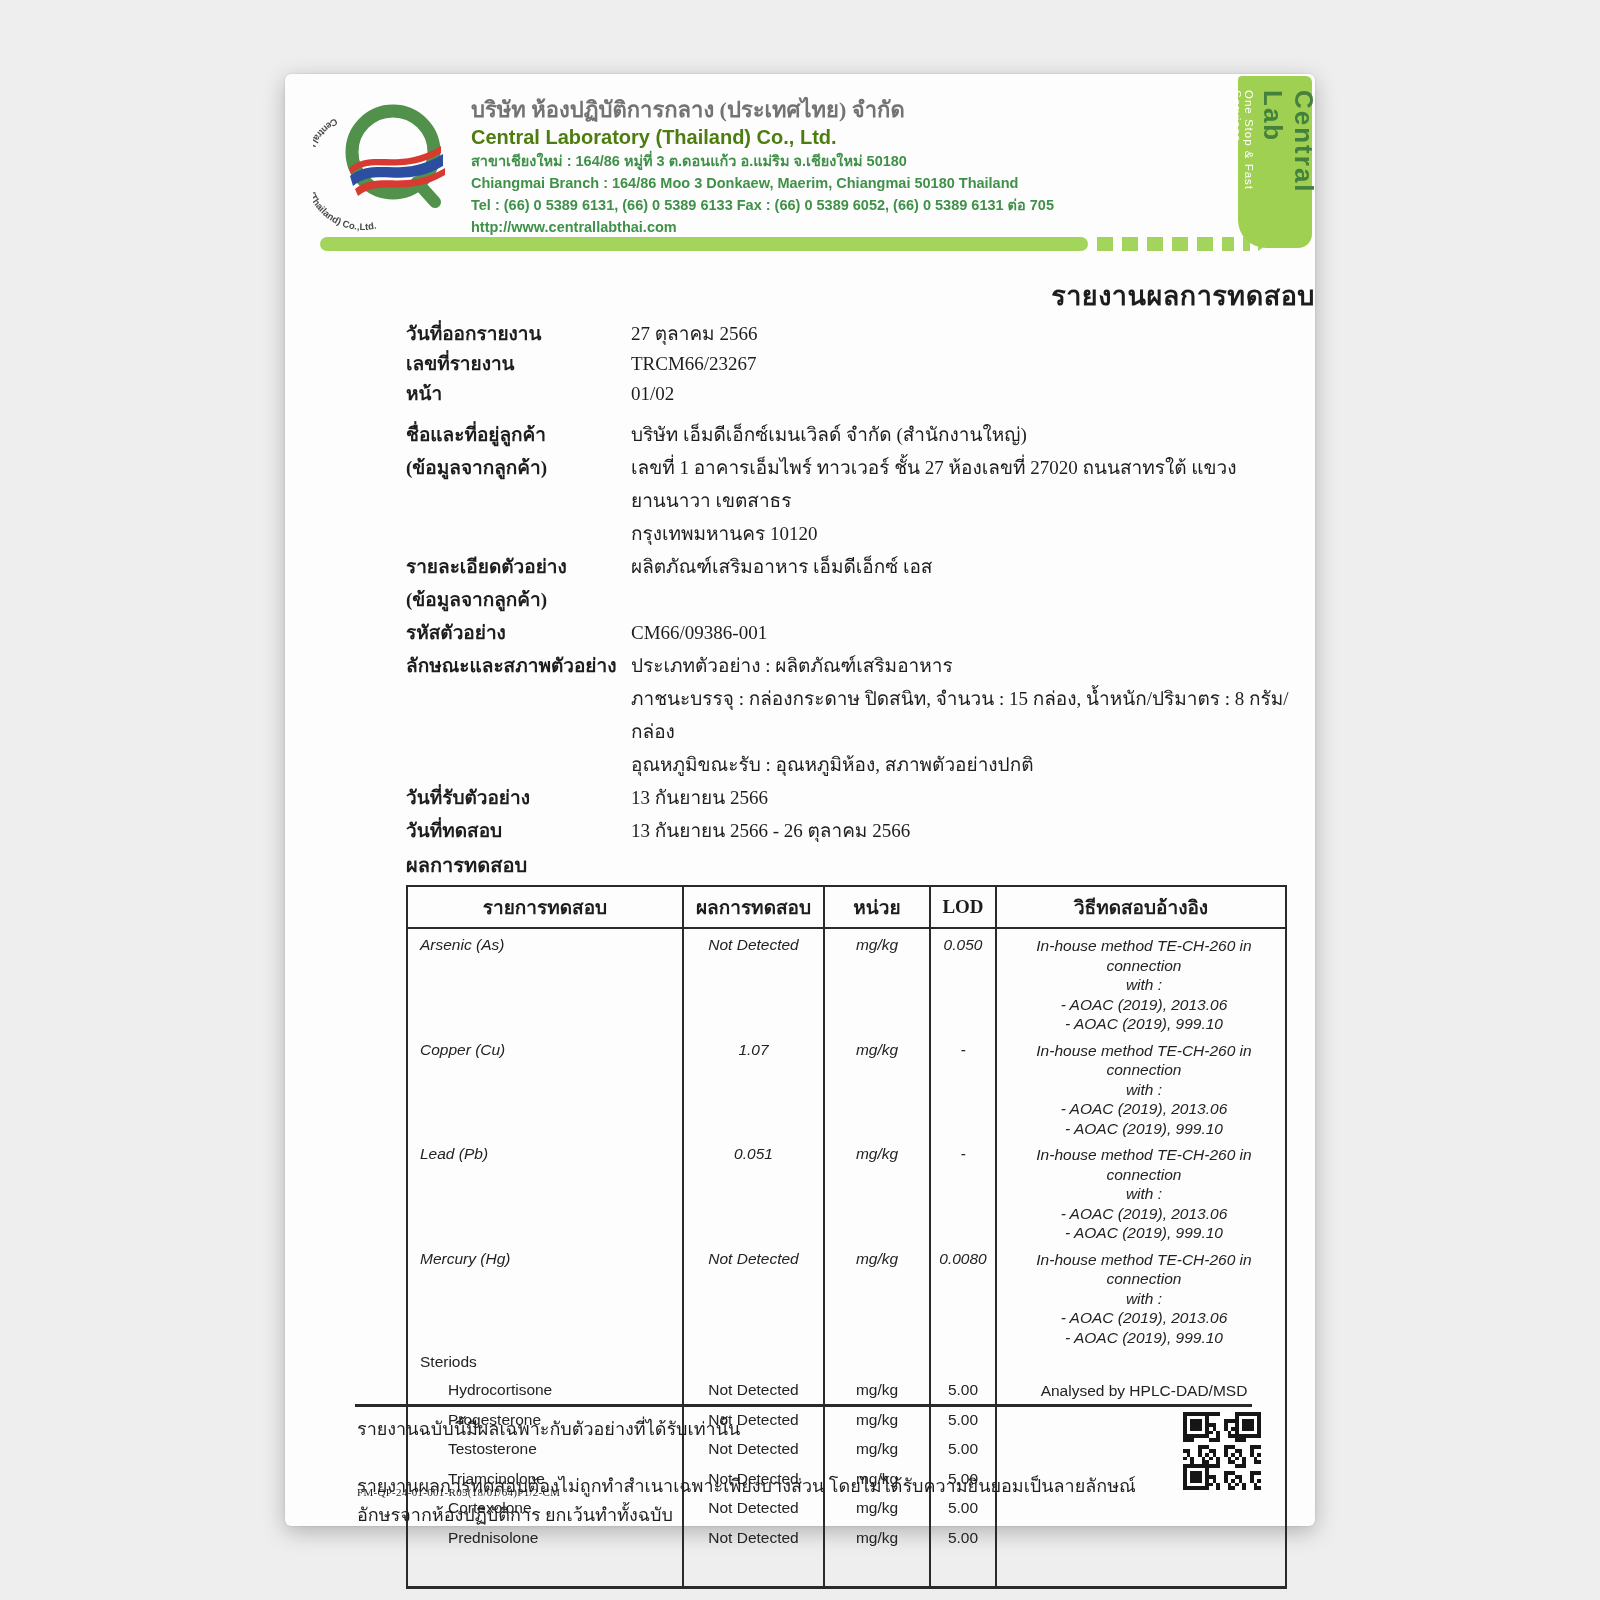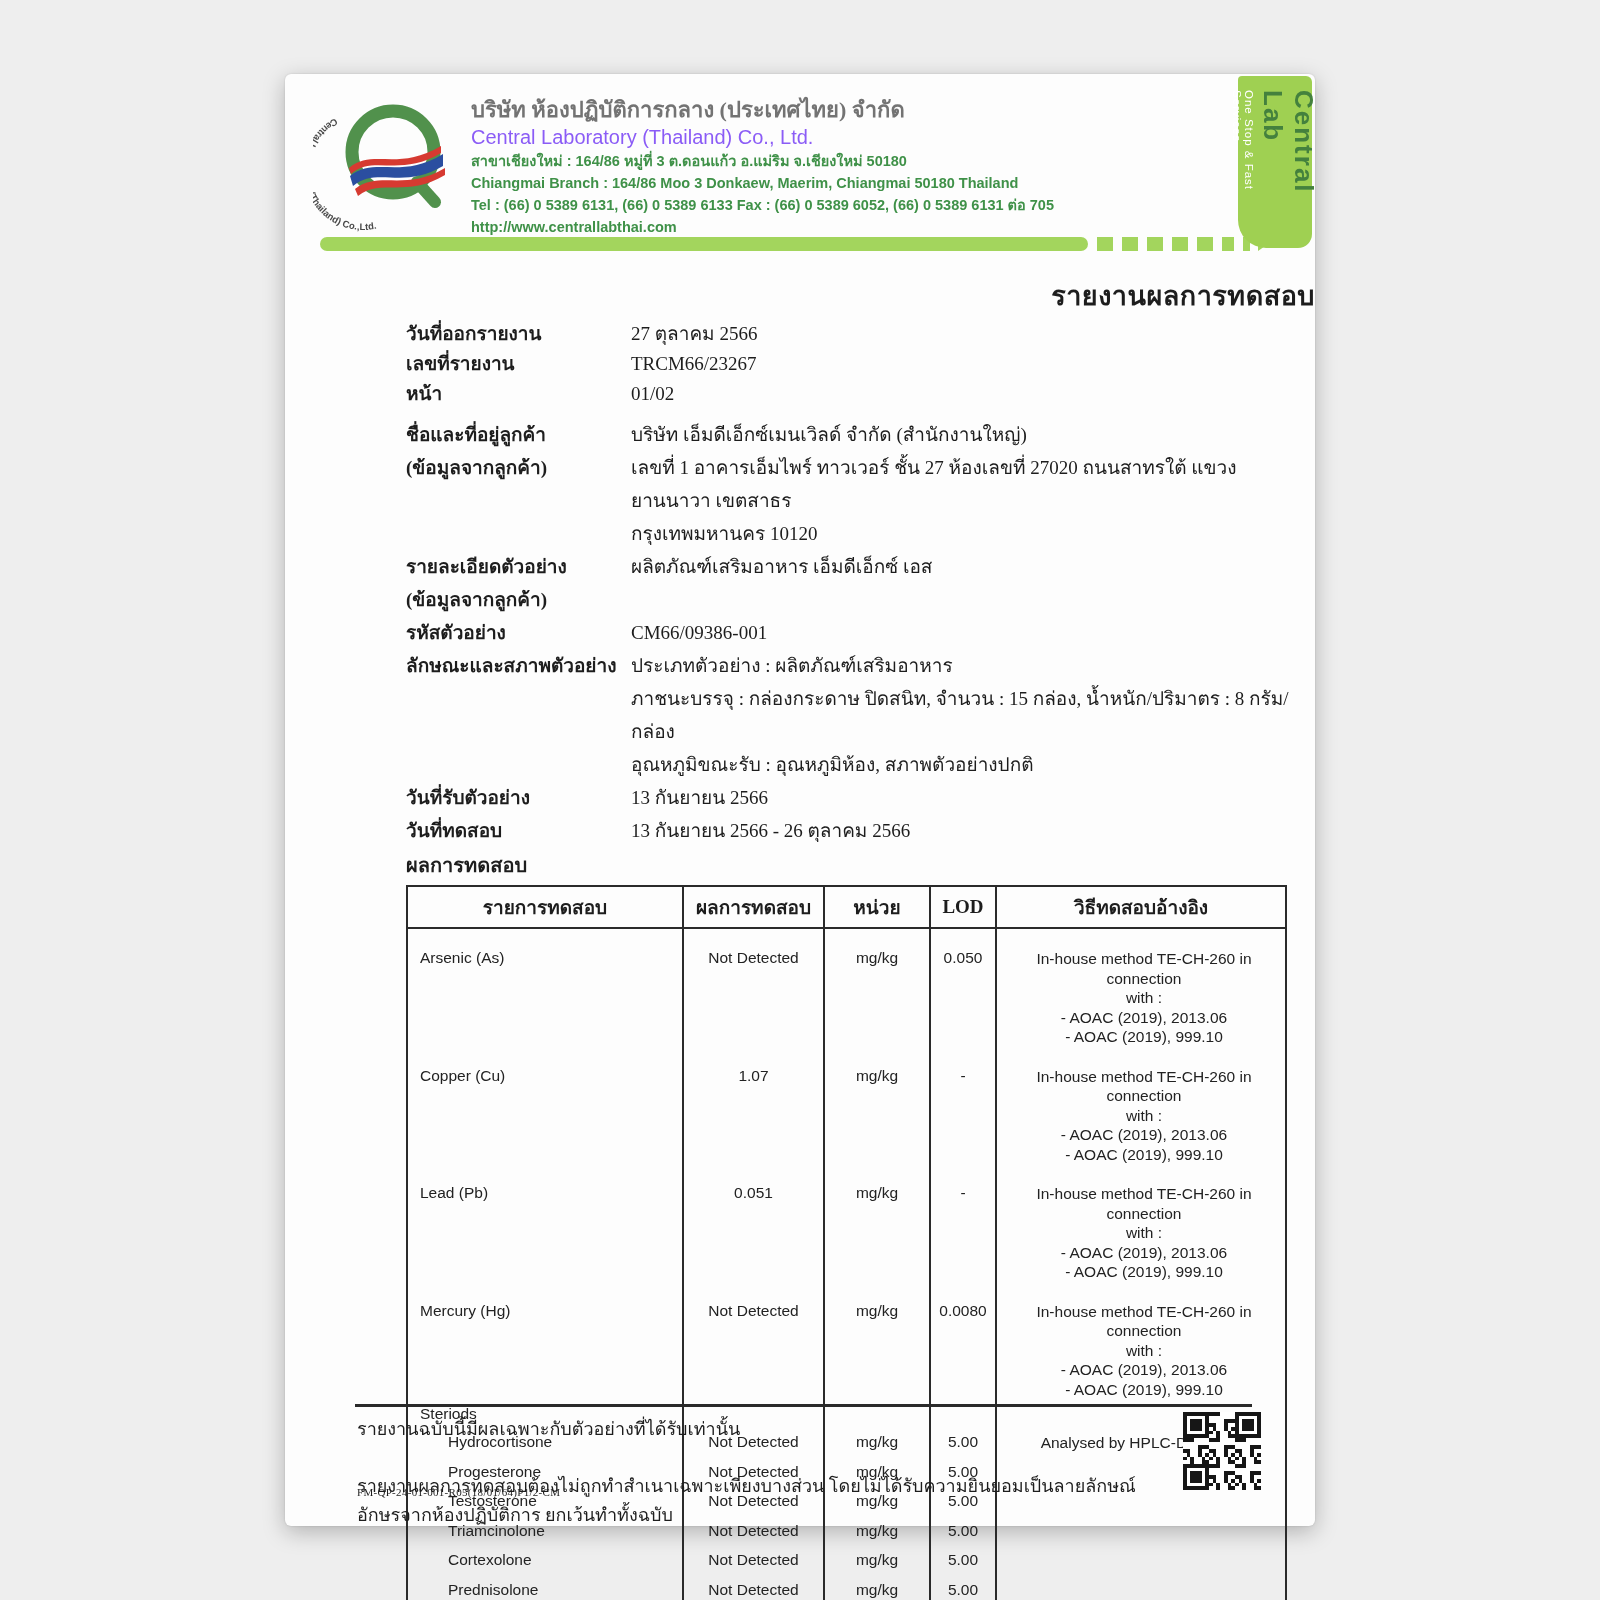--- a/index.html
+++ b/index.html
@@ -13,21 +13,21 @@
   .page{
     position:absolute;left:285px;top:74px;width:1030px;height:1452px;
     background:#fdfdfd;border-radius:6px;
     box-shadow:0 6px 22px rgba(0,0,0,.25), 0 0 2px rgba(0,0,0,.15);
   }
   
   .logo{position:absolute;left:28px;top:16px;width:150px;height:150px;}
   .header-text{position:absolute;left:186px;top:22px;width:640px;}
   .company-th{font-size:22px;font-weight:bold;color:#737373;line-height:28px;
     font-family:"Liberation Serif","DejaVu Serif",serif;}
-  .company-en{font-size:20px;font-weight:400;color:#8b5cf6;line-height:26px;
+  .company-en{font-size:20px;font-weight:700;color:#4d7c0f;line-height:26px;
     font-family:"Liberation Sans","DejaVu Sans",sans-serif;}
   .addr{font-size:14.5px;font-weight:600;color:#3f9148;line-height:22px;
     font-family:"Liberation Sans","DejaVu Sans",sans-serif;}
   .green-bar-row{position:absolute;left:35px;top:163px;height:14px;display:flex;align-items:center;}
   .green-bar{width:768px;height:14px;border-radius:8px;background:#a3d55d;}
   .dash{height:14px;background:#a3d55d;margin-left:9px;}
   .d1{width:16px;} .d2{width:12px;} .d3{width:7px;}
   .d-tri{width:0;height:0;margin-left:8px;border-top:7px solid transparent;
     border-bottom:7px solid transparent;border-left:10px solid #a3d55d;background:none;}
   .corner-tab{
@@ -56,21 +56,21 @@
     border:2px solid #2a2a2a;border-bottom-width:3px;table-layout:fixed;}
   .results-table col.c1{width:276px;} .results-table col.c2{width:141px;}
   .results-table col.c3{width:106px;} .results-table col.c4{width:66px;}
   .results-table col.c5{width:290px;}
   .results-table th{border-right:2px solid #2a2a2a;border-bottom:2px solid #2a2a2a;
     font-size:19px;font-weight:bold;height:40px;text-align:center;vertical-align:middle;padding:0;}
   .results-table th:last-child,.results-table td:last-child{border-right:none;}
   .results-table td{border-right:2px solid #2a2a2a;vertical-align:top;padding:0;
     font-family:"Liberation Sans","DejaVu Sans",sans-serif;font-size:15.5px;color:#222;}
   tr.analyte{height:80px;}
-  tr.analyte td{padding-top:20px;}
+  tr.analyte td{padding-top:7px;font-style:italic;}
   td.col-name{padding-left:12px;text-align:left;}
   td.col-result,td.col-unit,td.col-lod{text-align:center;}
   td.col-method{padding-left:6px;text-align:left;}
   .mline{line-height:19.5px;text-align:center;}
   tr.section{height:27px;}
   tr.section td{padding-top:6px;}
   tr.sub{height:29.5px;}
   tr.sub td{padding-top:7px;}
   tr.sub td.col-name{padding-left:40px;}
   tr.spacer{height:36px;}

